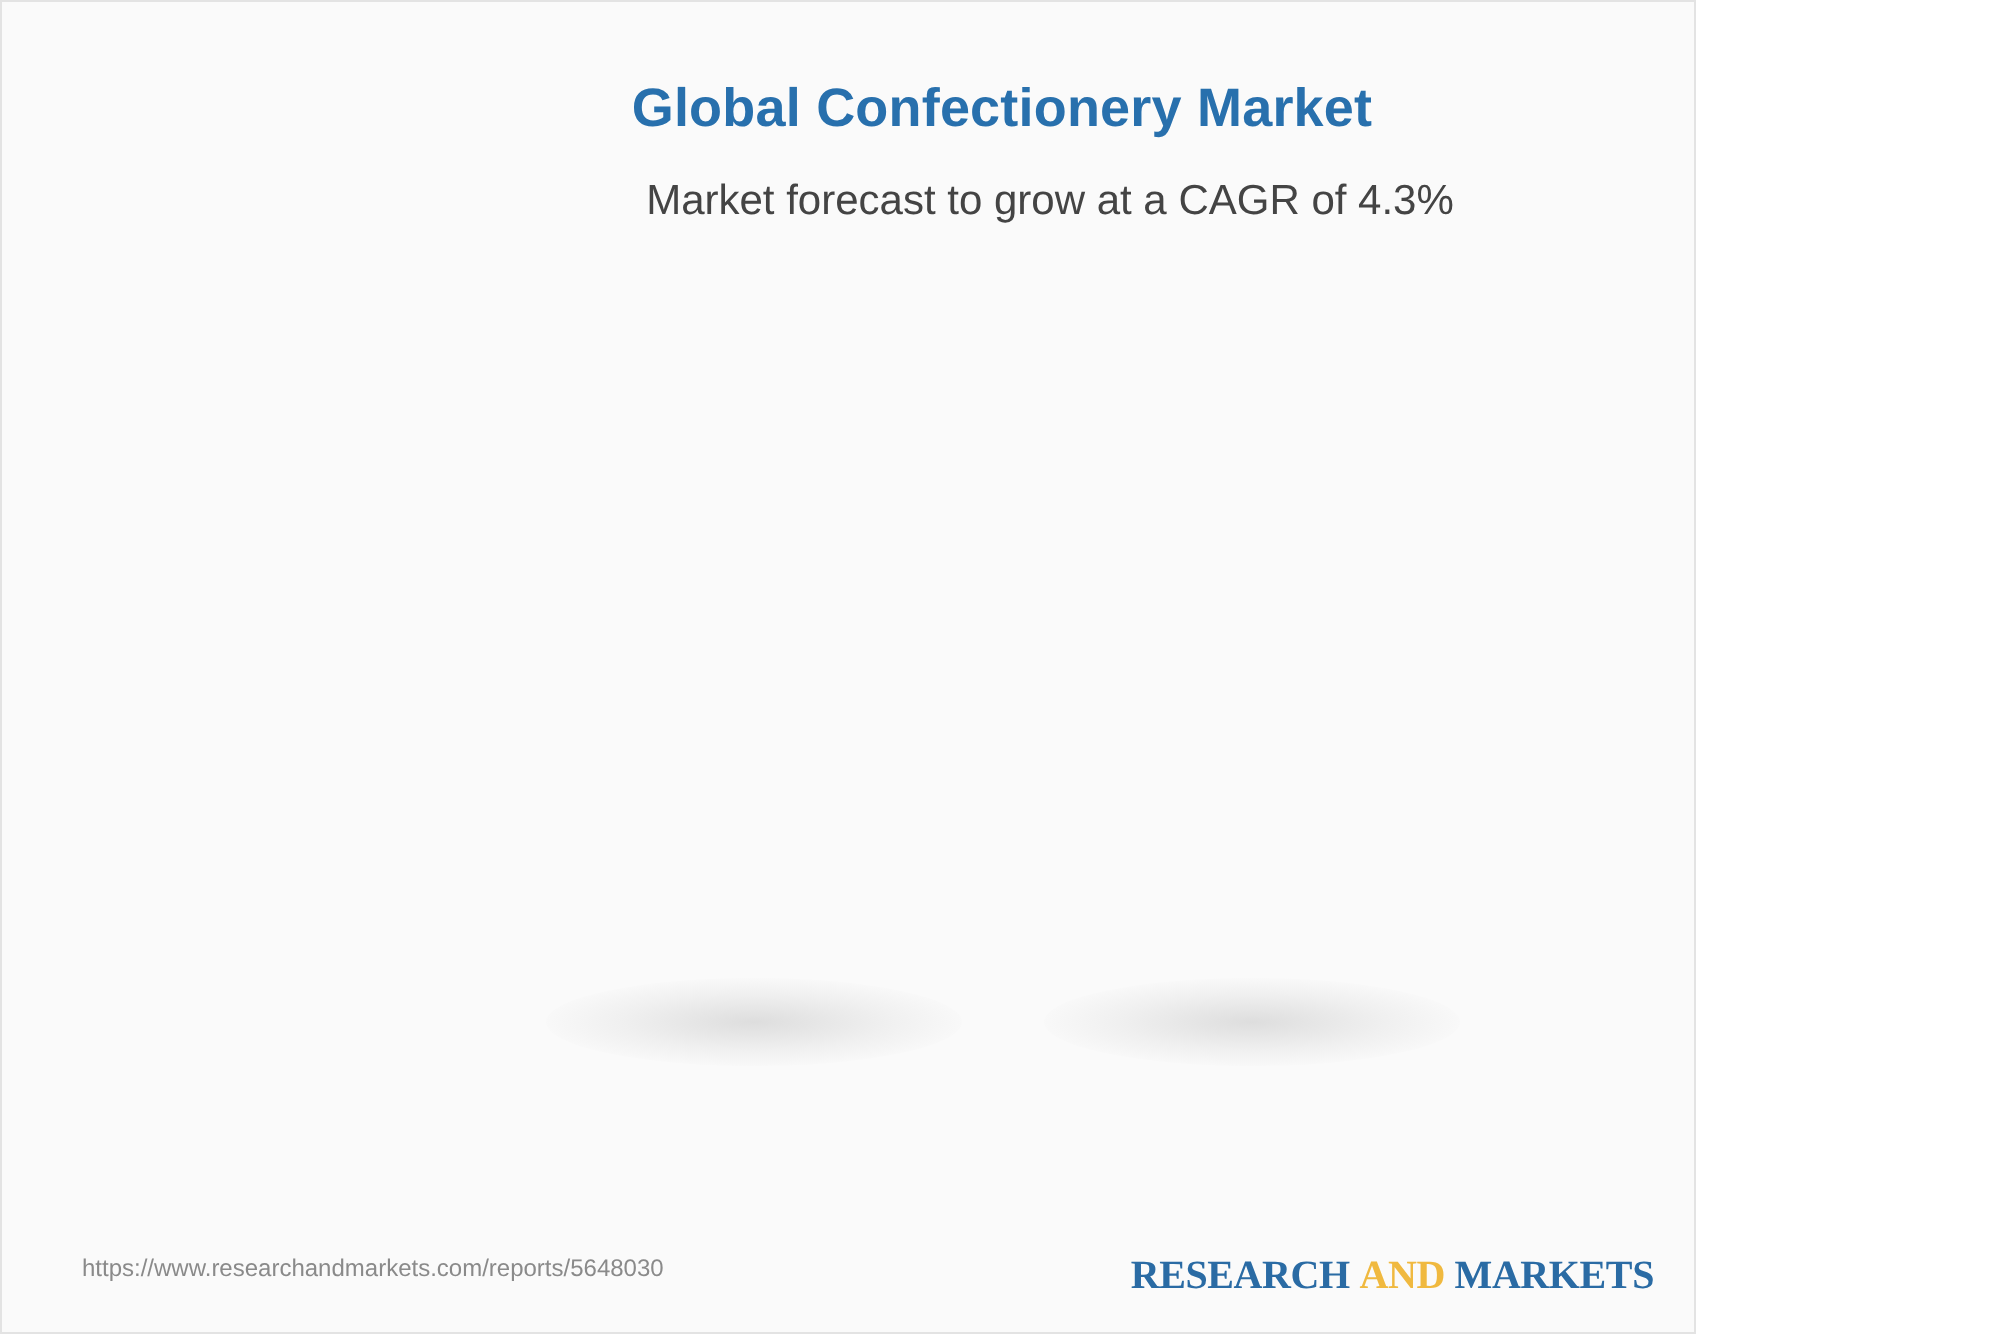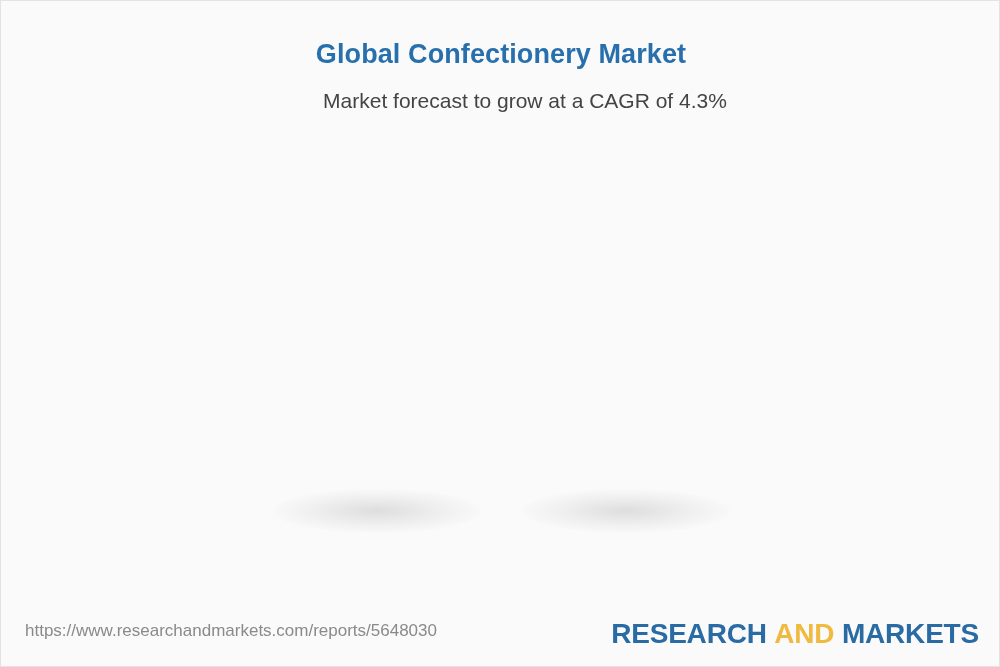--- a/index.html
+++ b/index.html
@@ -9,21 +9,21 @@
   body {
     width: 1000px;
     height: 667px;
     font-family: "Liberation Sans", sans-serif;
     background: #ffffff;
     overflow: hidden;
   }
 
   #canvas {
     position: relative;
-    width: 1000px;
+    width: 848px;
     height: 667px;
     box-sizing: border-box;
     background: #fafafa;
     border: 1px solid #e3e3e3;
     overflow: hidden;
   }
 
   
   #chart-title {
     position: absolute;
@@ -68,39 +68,40 @@
     background: radial-gradient(ellipse at center,
       rgba(120,120,120,0.22) 0%,
       rgba(150,150,150,0.10) 45%,
       rgba(180,180,180,0.0) 75%);
     pointer-events: none;
   }
 
   
   #footer-url {
     position: absolute;
-    left: 24px;
+    left: 40px;
     bottom: 25px;
-    font-size: 17px;
+    font-size: 12px;
     color: #8a8a8a;
   }
 
   #logo {
     position: absolute;
     right: 20px;
     bottom: 18px;
     text-align: right;
     line-height: 1;
   }
   #logo-main {
-    font-size: 28px;
+    font-size: 20px;
     font-weight: bold;
     letter-spacing: -0.2px;
     color: #2a6ba4;
     white-space: nowrap;
+    font-family: Liberation Serif, serif;
   }
   #logo-and {
     color: #f0b93f;
   }
   #logo-tagline {
     margin-top: 6px;
     font-size: 12.6px;
     font-weight: bold;
     letter-spacing: 0.55px;
     color: #2a6ba4;

